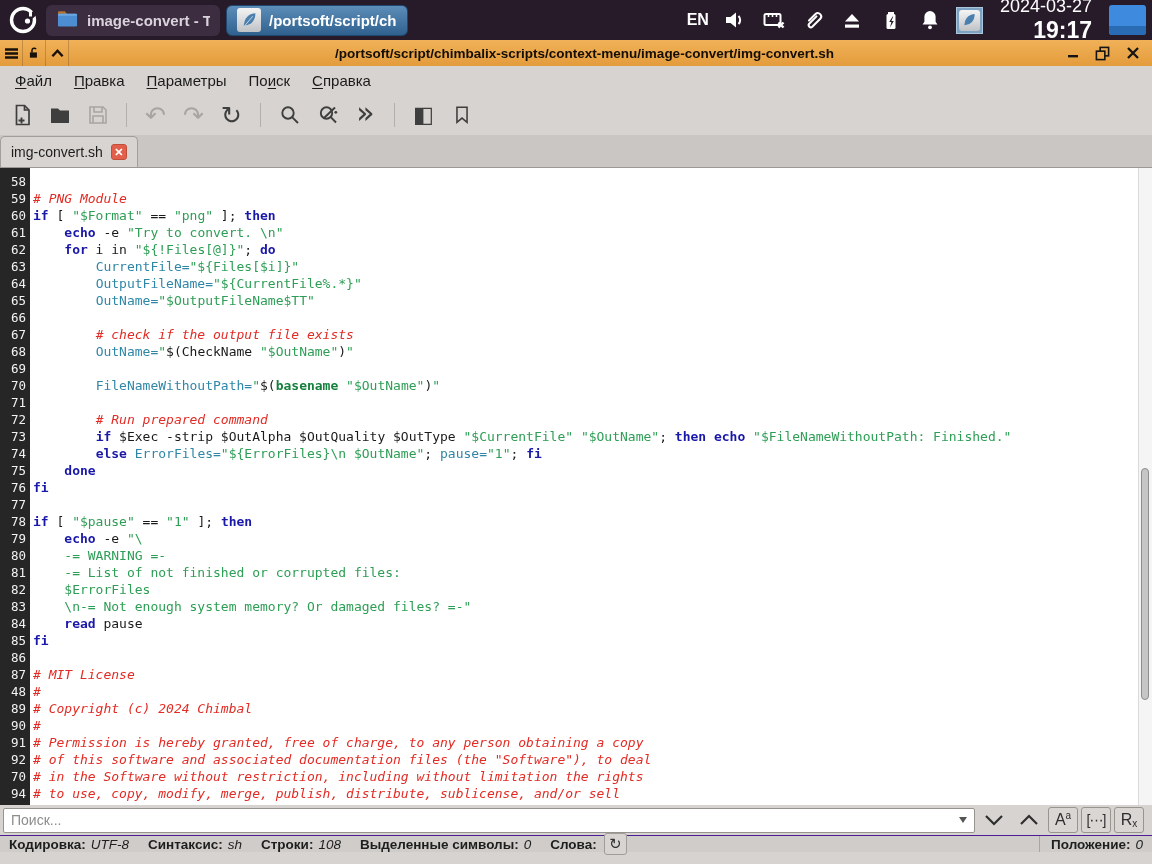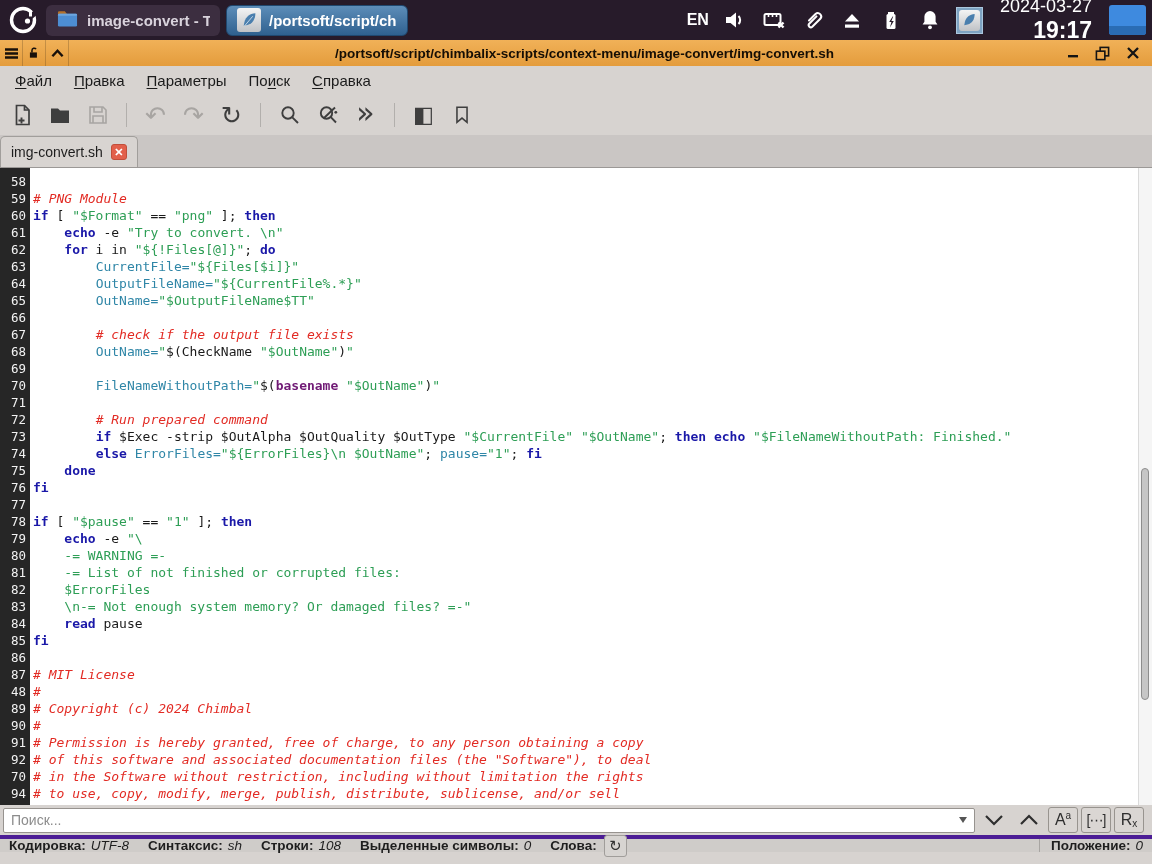--- a/index.html
+++ b/index.html
@@ -48,38 +48,38 @@
   
   .editor{height:637px;display:flex;background:#fff;position:relative;overflow:hidden;}
   .gutter{width:30px;background:#262626;color:#f2f2f2;font-family:"DejaVu Sans Mono",monospace;font-size:12.5px;line-height:17px;text-align:right;padding:5px 4px 0 0;box-sizing:border-box;flex:none;}
   .ln{height:17px;}
   .code{flex:1;font-family:"DejaVu Sans Mono",monospace;font-size:13px;line-height:17px;padding:5px 0 0 3px;white-space:pre;overflow:hidden;color:#1a1a1a;}
   .cl{height:17px;}
   .kw{color:#1a18a8;font-weight:bold;}
   .str{color:#2d9e55;}
   .com{color:#e22b24;font-style:italic;}
   .var{color:#2f86a7;}
-  .cmd{color:#701a75;font-weight:bold;}
+  .cmd{color:#15803d;font-weight:bold;}
   .pl{color:#1a1a1a;}
   .scrollbar{position:absolute;top:0;right:0;width:14px;height:100%;background:#f5f5f5;border-left:1px solid #dadada;box-sizing:border-box;}
   .thumb{position:absolute;left:2px;width:8px;top:300px;height:232px;background:#c6c6c6;border:1px solid #8d8d8d;border-radius:5px;box-sizing:border-box;}
   
   .searchbar{height:30px;background:#d7d3d0;display:flex;align-items:center;padding:0 3px;gap:3px;box-sizing:border-box;}
   .input-wrap{position:relative;width:972px;height:25px;flex:none;}
   .input-wrap input{width:100%;height:100%;border:1px solid #97938f;border-radius:2px;box-sizing:border-box;font-size:14px;padding:0 26px 0 7px;color:#222;background:#fff;font-family:"Liberation Sans",sans-serif;outline:none;}
   .input-wrap input::placeholder{color:#8c8c8c;}
   .combo-arrow{position:absolute;right:8px;top:9px;width:0;height:0;border-left:4.5px solid transparent;border-right:4.5px solid transparent;border-top:6px solid #555;}
   .nav-btn{width:32px;height:26px;display:flex;align-items:center;justify-content:center;color:#2e2e2e;}
   .toggle-btn{min-width:30px;height:26px;border:1px solid #98948f;border-radius:3px;display:flex;align-items:center;justify-content:center;color:#2e2e2e;background:#dad6d3;box-sizing:border-box;padding:0 4px;}
   .tg-big{font-size:16px;line-height:1;}
   .tg-sup{font-size:10px;line-height:1;margin-top:-8px;}
   .tg-sub{font-size:10px;line-height:1;margin-top:8px;}
   .tg-word{font-size:14px;line-height:1;letter-spacing:-1px;}
   
-  .statusbar{height:17px;background:#cfccc9;border-top:4px solid #4c1d95;display:flex;align-items:center;padding:0 9px;gap:19px;font-size:13.5px;color:#1e1e1e;box-sizing:border-box;}
+  .statusbar{height:17px;background:#cfccc9;border-top:1px solid #4c1d95;display:flex;align-items:center;padding:0 9px;gap:19px;font-size:13.5px;color:#1e1e1e;box-sizing:border-box;}
   .sb-item{display:flex;align-items:center;white-space:nowrap;}
   .sb-lbl{font-weight:bold;}
   .sb-val{font-style:italic;margin-left:5px;}
   .refresh-btn{width:23px;height:22px;border:1px solid #a09d9a;border-radius:3px;display:flex;align-items:center;justify-content:center;font-size:15px;color:#333;background:#d7d4d1;margin-left:7px;box-sizing:border-box;font-family:"DejaVu Sans",sans-serif;}
   .sb-right{margin-left:auto;border-left:1px solid #a8a5a2;padding-left:11px;height:100%;display:flex;align-items:center;}
 </style>
 </head>
 <body>
 
 <div class="taskbar">

